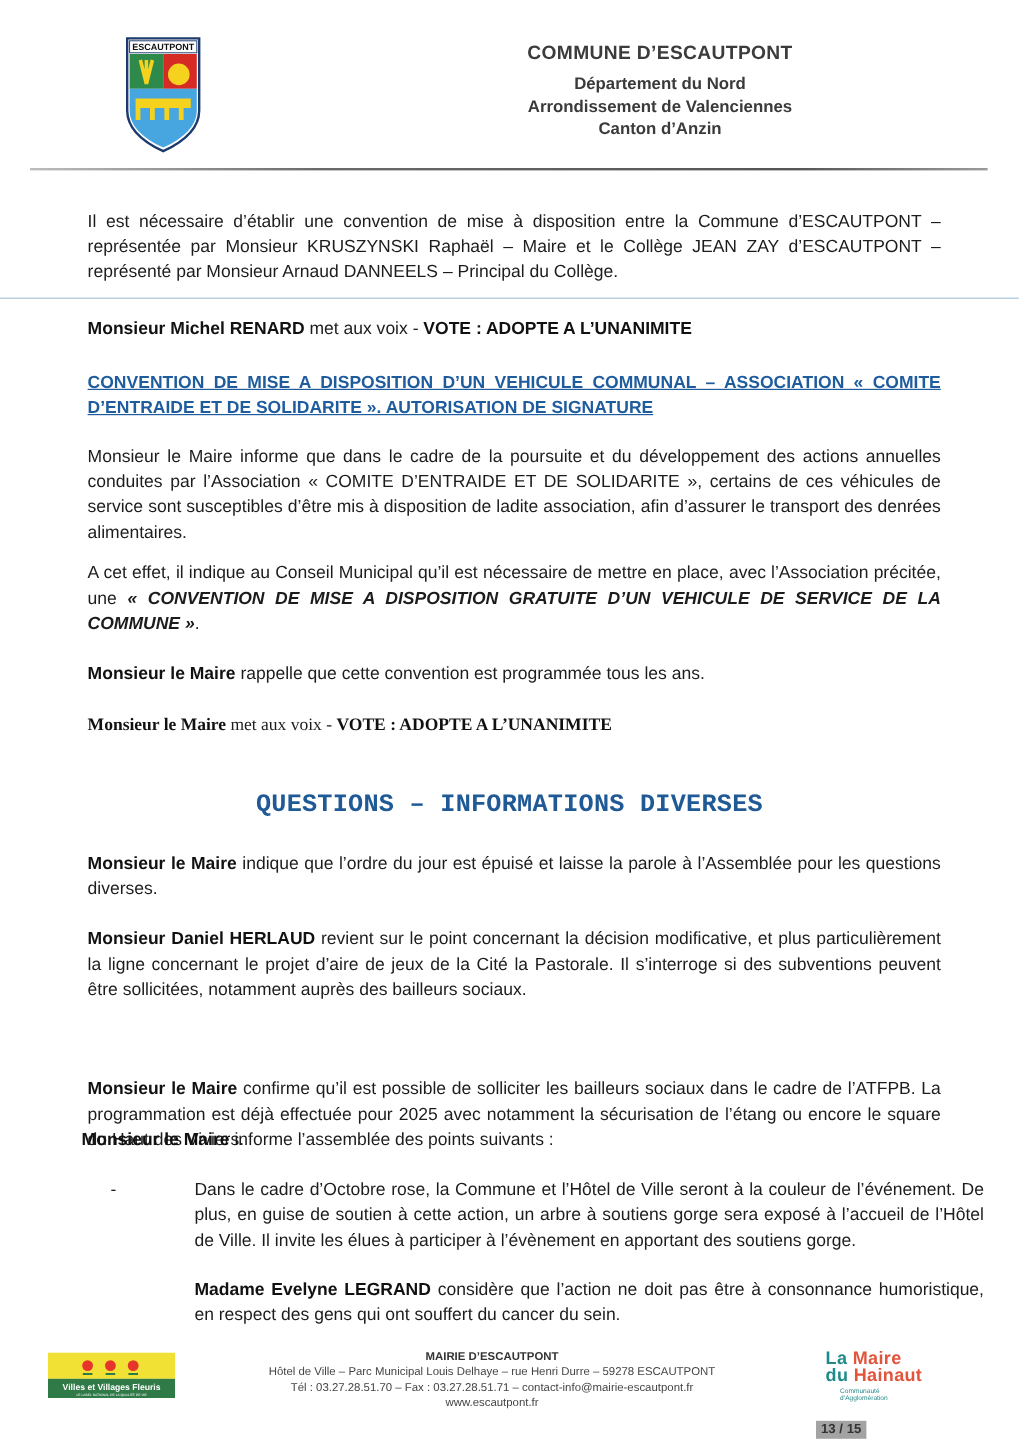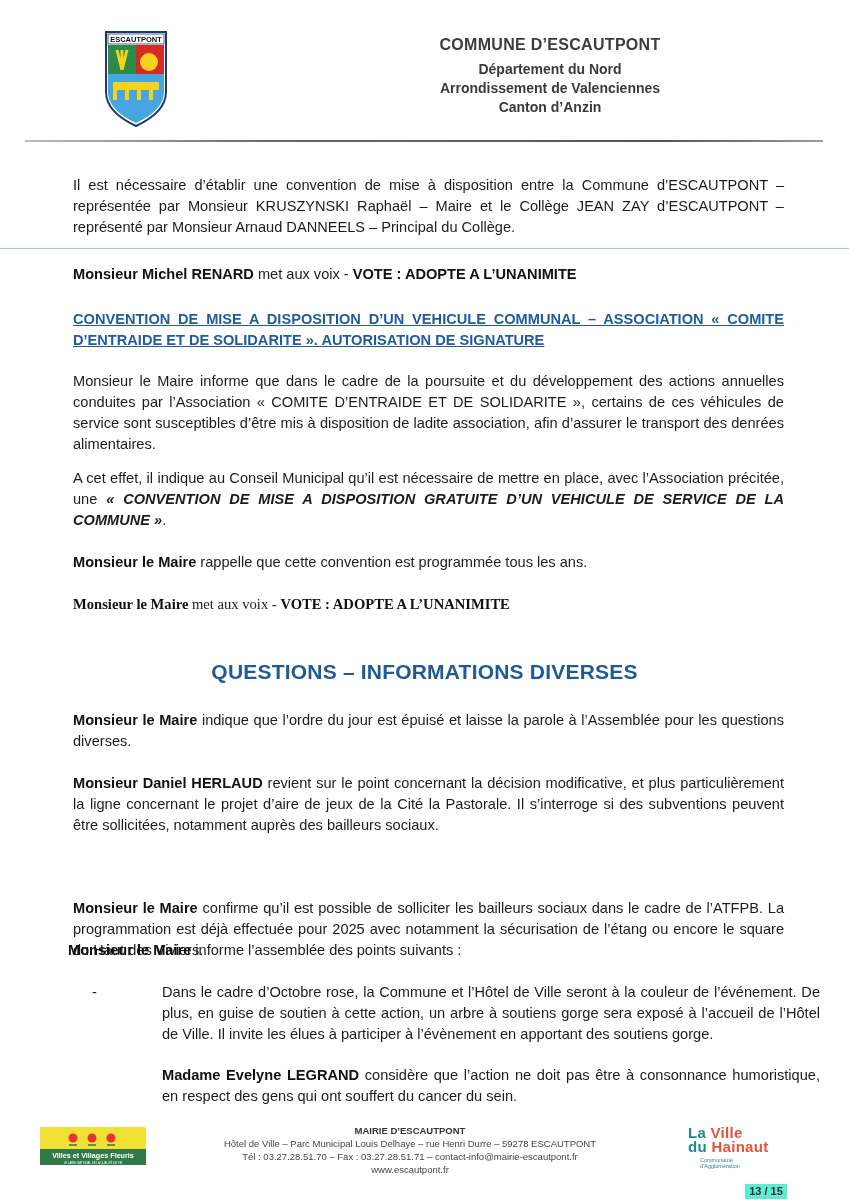--- a/index.html
+++ b/index.html
@@ -19,33 +19,33 @@
   .band-rule { position: absolute; left: 0; top: 248px; width: 849px; height: 1px; background: #a8c4d8; }
 
   
   .blk { position: absolute; left: 73px; width: 711px; font-size: 14.6px; line-height: 21px; text-align: justify; color: #1c1c1c; }
   .blk b { color: #111; }
   .blk.narrow { font-family: "Liberation Sans Narrow", "Liberation Sans", sans-serif; }
   .bi { font-weight: bold; font-style: italic; }
   .section-link { position: absolute; left: 73px; width: 711px; font-size: 14.6px; line-height: 21px;
                   font-weight: bold; color: #1f5c9e; text-decoration: underline; text-align: justify; }
   .section-title { position: absolute; left: 0; width: 849px; top: 660px; text-align: center;
-                   font-size: 21px; font-weight: bold; color: #1f5a96; letter-spacing: 0.2px; }
+                   font-size: 21px; font-weight: bold; color: #1f5a96; letter-spacing: 0.2px; font-family: Liberation Mono, monospace; }
   .bullet-dash { position: absolute; left: 92px; font-size: 14.6px; line-height: 21px; }
   .indent { left: 120px; width: 658px; margin-left: 42px; }
 
   
   .vvf { position: absolute; left: 40px; top: 1127px; width: 106px; height: 38px; }
   .footer-text { position: absolute; left: 200px; top: 1124px; width: 420px; text-align: center; font-size: 9.5px; line-height: 13px; color: #444; }
   .footer-text .ft-title { font-weight: bold; color: #333; }
   .porte { position: absolute; left: 688px; top: 1126px; width: 95px; }
   .porte-line { font-size: 15px; font-weight: bold; line-height: 14px; letter-spacing: 0.3px; }
   .porte-la { color: #1f8a8a; } .porte-porte { color: #e0553c; }
   .porte-sub { font-size: 5.5px; color: #2a8a8a; line-height: 6px; margin-top: 3px; margin-left: 12px; }
-  .page-num { position: absolute; left: 745px; top: 1184px; width: 42px; height: 15px; background: #5eead4;
+  .page-num { position: absolute; left: 680px; top: 1184px; width: 42px; height: 15px; background: #a3a3a3;
               font-size: 11px; font-weight: bold; text-align: center; line-height: 15px; color: #333; }
 </style>
 </head>
 <body>
 
 <div class="page">
 
   <svg class="crest" viewBox="0 0 66 98">
     <path d="M3 2 H63 V62 Q63 82 33 96 Q3 82 3 62 Z" fill="#ffffff" stroke="#1c3a6b" stroke-width="2"></path>
     <rect x="5" y="4" width="56" height="10" fill="#ffffff" stroke="#1c3a6b" stroke-width="0.8"></rect>
@@ -133,20 +133,20 @@
   </svg>
 
   <div class="footer-text">
     <div class="ft-title">MAIRIE D’ESCAUTPONT</div>
     <div>Hôtel de Ville – Parc Municipal Louis Delhaye – rue Henri Durre – 59278 ESCAUTPONT</div>
     <div>Tél : 03.27.28.51.70 – Fax : 03.27.28.51.71 – contact-info@mairie-escautpont.fr</div>
     <div>www.escautpont.fr</div>
   </div>
 
   <div class="porte">
-    <div class="porte-line"><span class="porte-la">La </span><span class="porte-porte">Ville</span></div>
+    <div class="porte-line"><span class="porte-la">La </span><span class="porte-porte">Maire</span></div>
     <div class="porte-line"><span class="porte-la">du </span><span class="porte-porte">Hainaut</span></div>
     <div class="porte-sub">Communauté</div>
     <div class="porte-sub" style="margin-top:0">d’Agglomération</div>
   </div>
 
   <div class="page-num">13 / 15</div>
 </div>
 
 </body></html>

